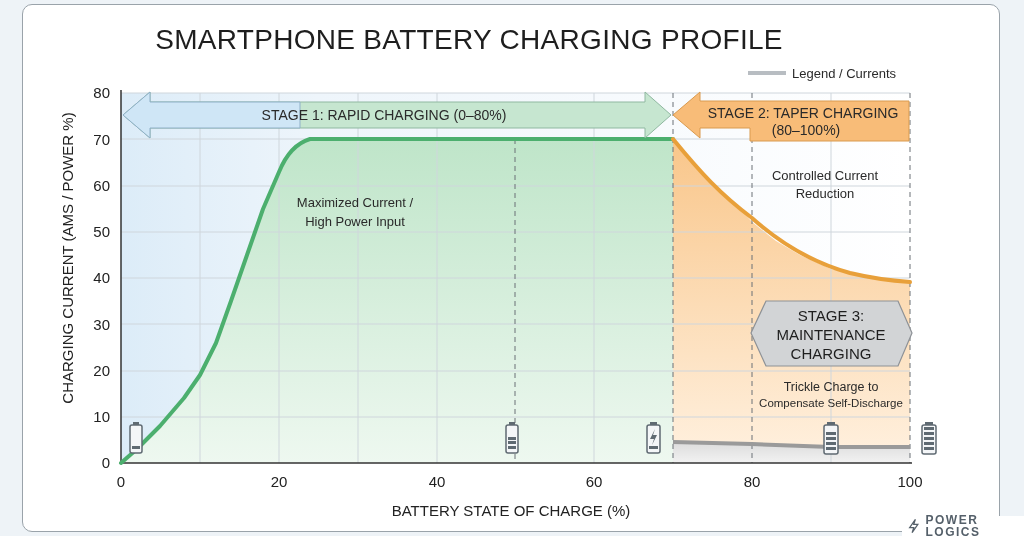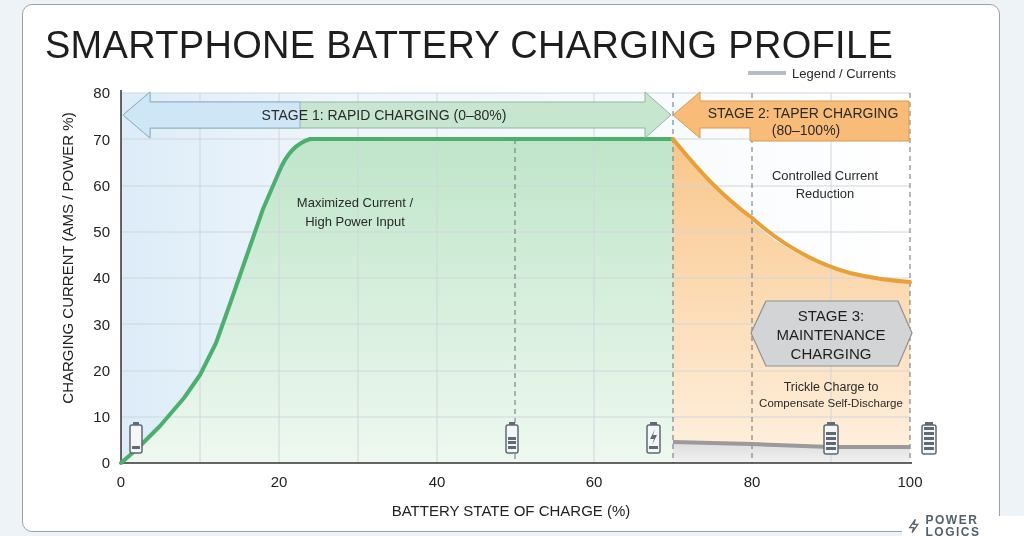--- a/index.html
+++ b/index.html
@@ -1,18 +1,18 @@
 <!DOCTYPE html>
 <html><head>
 <meta charset="utf-8">
 <style>
   html,body{margin:0;padding:0;background:#eef3f7;}
   body{width:1024px;height:536px;position:relative;overflow:hidden;font-family:"Liberation Sans",sans-serif;}
   .card{position:absolute;left:22px;top:4px;width:978px;height:528px;background:#ffffff;border:1.5px solid #9aa3aa;border-radius:10px;box-sizing:border-box;}
-  .title{position:absolute;left:0;top:24px;width:938px;text-align:center;font-size:38px;color:#1e1e1e;letter-spacing:0.3px;}
+  .title{position:absolute;left:0;top:24px;width:938px;text-align:center;font-size:28px;color:#1e1e1e;letter-spacing:0.3px;}
   svg{position:absolute;left:0;top:0;}
   .logo{position:absolute;left:902px;top:516px;height:20px;background:#fff;padding:0 6px;display:flex;align-items:center;gap:6px;}
   .logo span{font-size:12px;color:#55606a;letter-spacing:1.5px;font-weight:bold;line-height:12px;}
 </style>
 </head>
 <body>
 
 <div class="card"></div>
 <div class="title">SMARTPHONE BATTERY CHARGING PROFILE</div>
 

